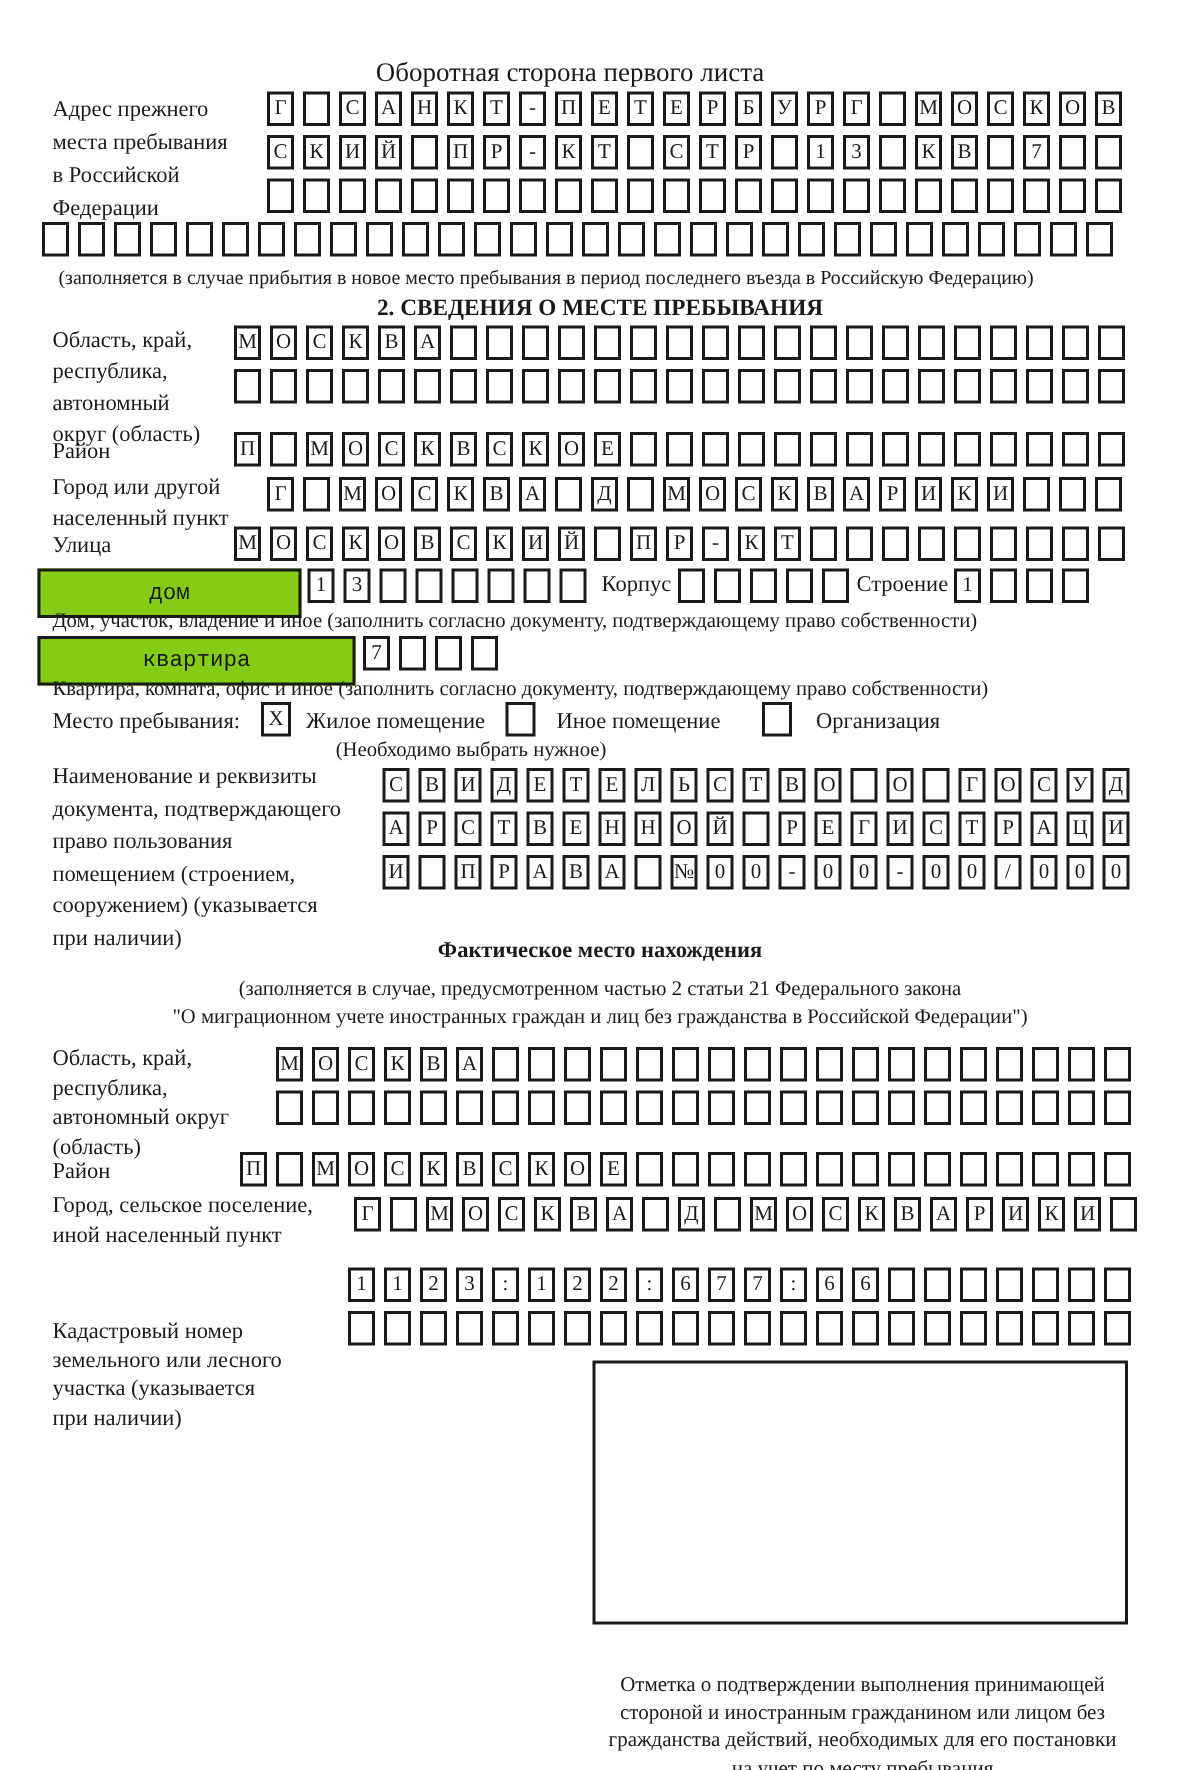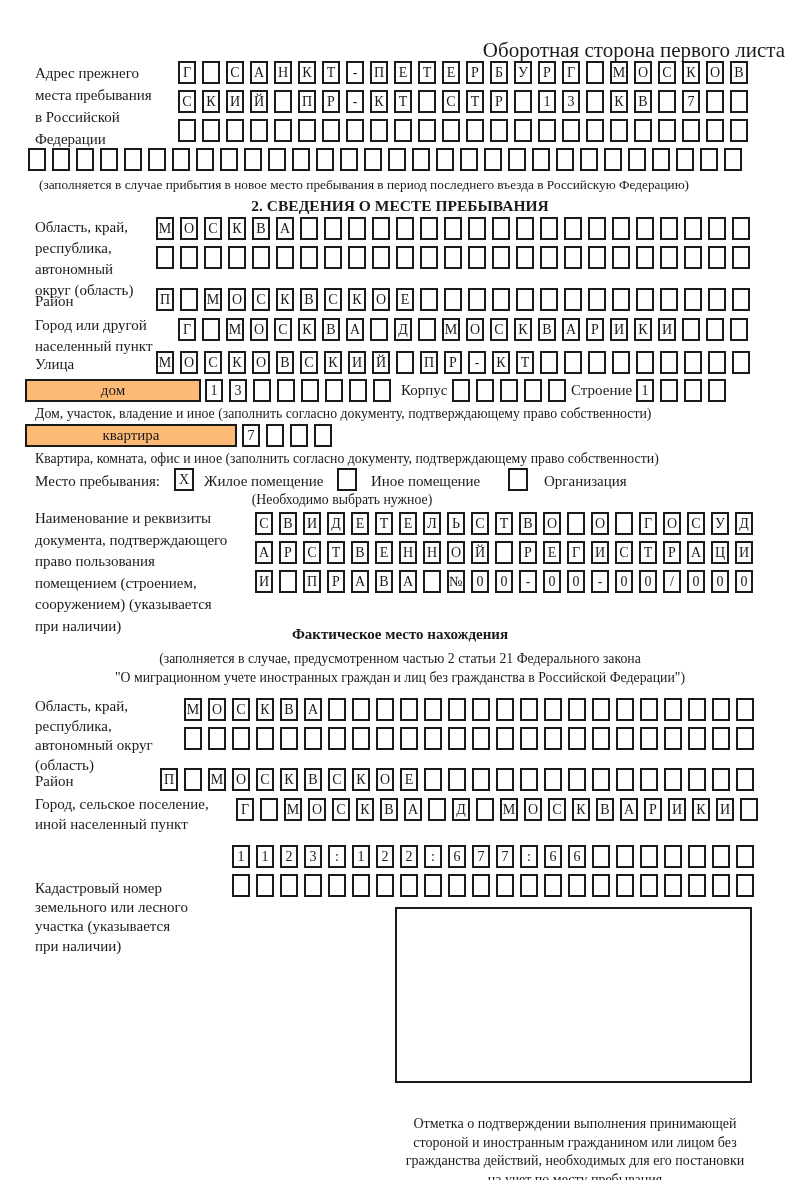--- a/index.html
+++ b/index.html
@@ -9,31 +9,31 @@
     font-family:"Liberation Serif","DejaVu Serif",serif;color:var(--ink);
     overflow:hidden;
   }
   .row{position:absolute;display:flex;gap:6px;}
   .cbox{
     flex:0 0 18px;width:18px;height:23px;box-sizing:border-box;
     border:2px solid var(--ink);display:flex;align-items:center;justify-content:center;
     font-size:14px;line-height:1;background:#fff;
   }
   .lblbox{
-    position:absolute;box-sizing:border-box;border:2px solid var(--ink);height:23px;
-    display:flex;align-items:center;justify-content:center;font-size:15px;background:#fdba74;
+    position:absolute;box-sizing:border-box;border:2px solid var(--ink);height:33px;
+    display:flex;align-items:center;justify-content:center;font-size:15px;background:#84cc16;font-family:Liberation Mono, monospace;
   }
   .chk{
     position:absolute;box-sizing:border-box;border:2px solid var(--ink);width:20px;height:23px;
     display:flex;align-items:center;justify-content:center;font-size:14px;background:#fff;
   }
   .lbl{position:absolute;font-size:15px;line-height:21px;}
   .note{position:absolute;font-size:13.5px;text-align:center;}
   .title{position:absolute;font-weight:bold;font-size:15.5px;text-align:center;}
-  .hdr{position:absolute;font-size:21px;text-align:right;padding-left:25px;}
+  .hdr{position:absolute;font-size:18px;text-align:center;}
   .bigbox{position:absolute;border:2px solid var(--ink);box-sizing:border-box;background:#fff;}
   .caption{position:absolute;font-size:14px;line-height:18.5px;text-align:center;margin-top:29px;}
 </style>
 </head>
 <body>
 
 <div class="page">
 
   <div class="hdr" style="left:0;top:38px;width:760px">Оборотная сторона первого листа</div>
 
@@ -344,21 +344,21 @@
     </div>
   <div class="note" style="left:35px;top:451px;width:730px;text-align:left;font-size:13.8px">Квартира, комната, офис и иное (заполнить согласно документу, подтверждающему право собственности)</div>
 
   <div class="lbl" style="left:35px;top:471px">Место пребывания:</div>
   <div class="chk" style="left:174px;top:468px">X</div>
   <div class="lbl" style="left:204px;top:471px">Жилое помещение</div>
   <div class="chk" style="left:337px;top:468px"></div>
   <div class="lbl" style="left:371px;top:471px">Иное помещение</div>
   <div class="chk" style="left:508px;top:468px"></div>
   <div class="lbl" style="left:544px;top:471px">Организация</div>
-  <div class="note" style="left:172px;top:492px;width:340px;font-size:13.8px">(Необходимо выбрать нужное)</div>
+  <div class="note" style="left:144px;top:492px;width:340px;font-size:13.8px">(Необходимо выбрать нужное)</div>
 
   <div class="lbl" style="left:35px;top:508px;line-height:21.5px">
     <div>Наименование и реквизиты</div>
     <div>документа, подтверждающего</div>
     <div>право пользования</div>
     <div>помещением (строением,</div>
     <div>сооружением) (указывается</div>
     <div>при наличии)</div>
   </div>
   <div class="row" style="left:255px;top:512px">

